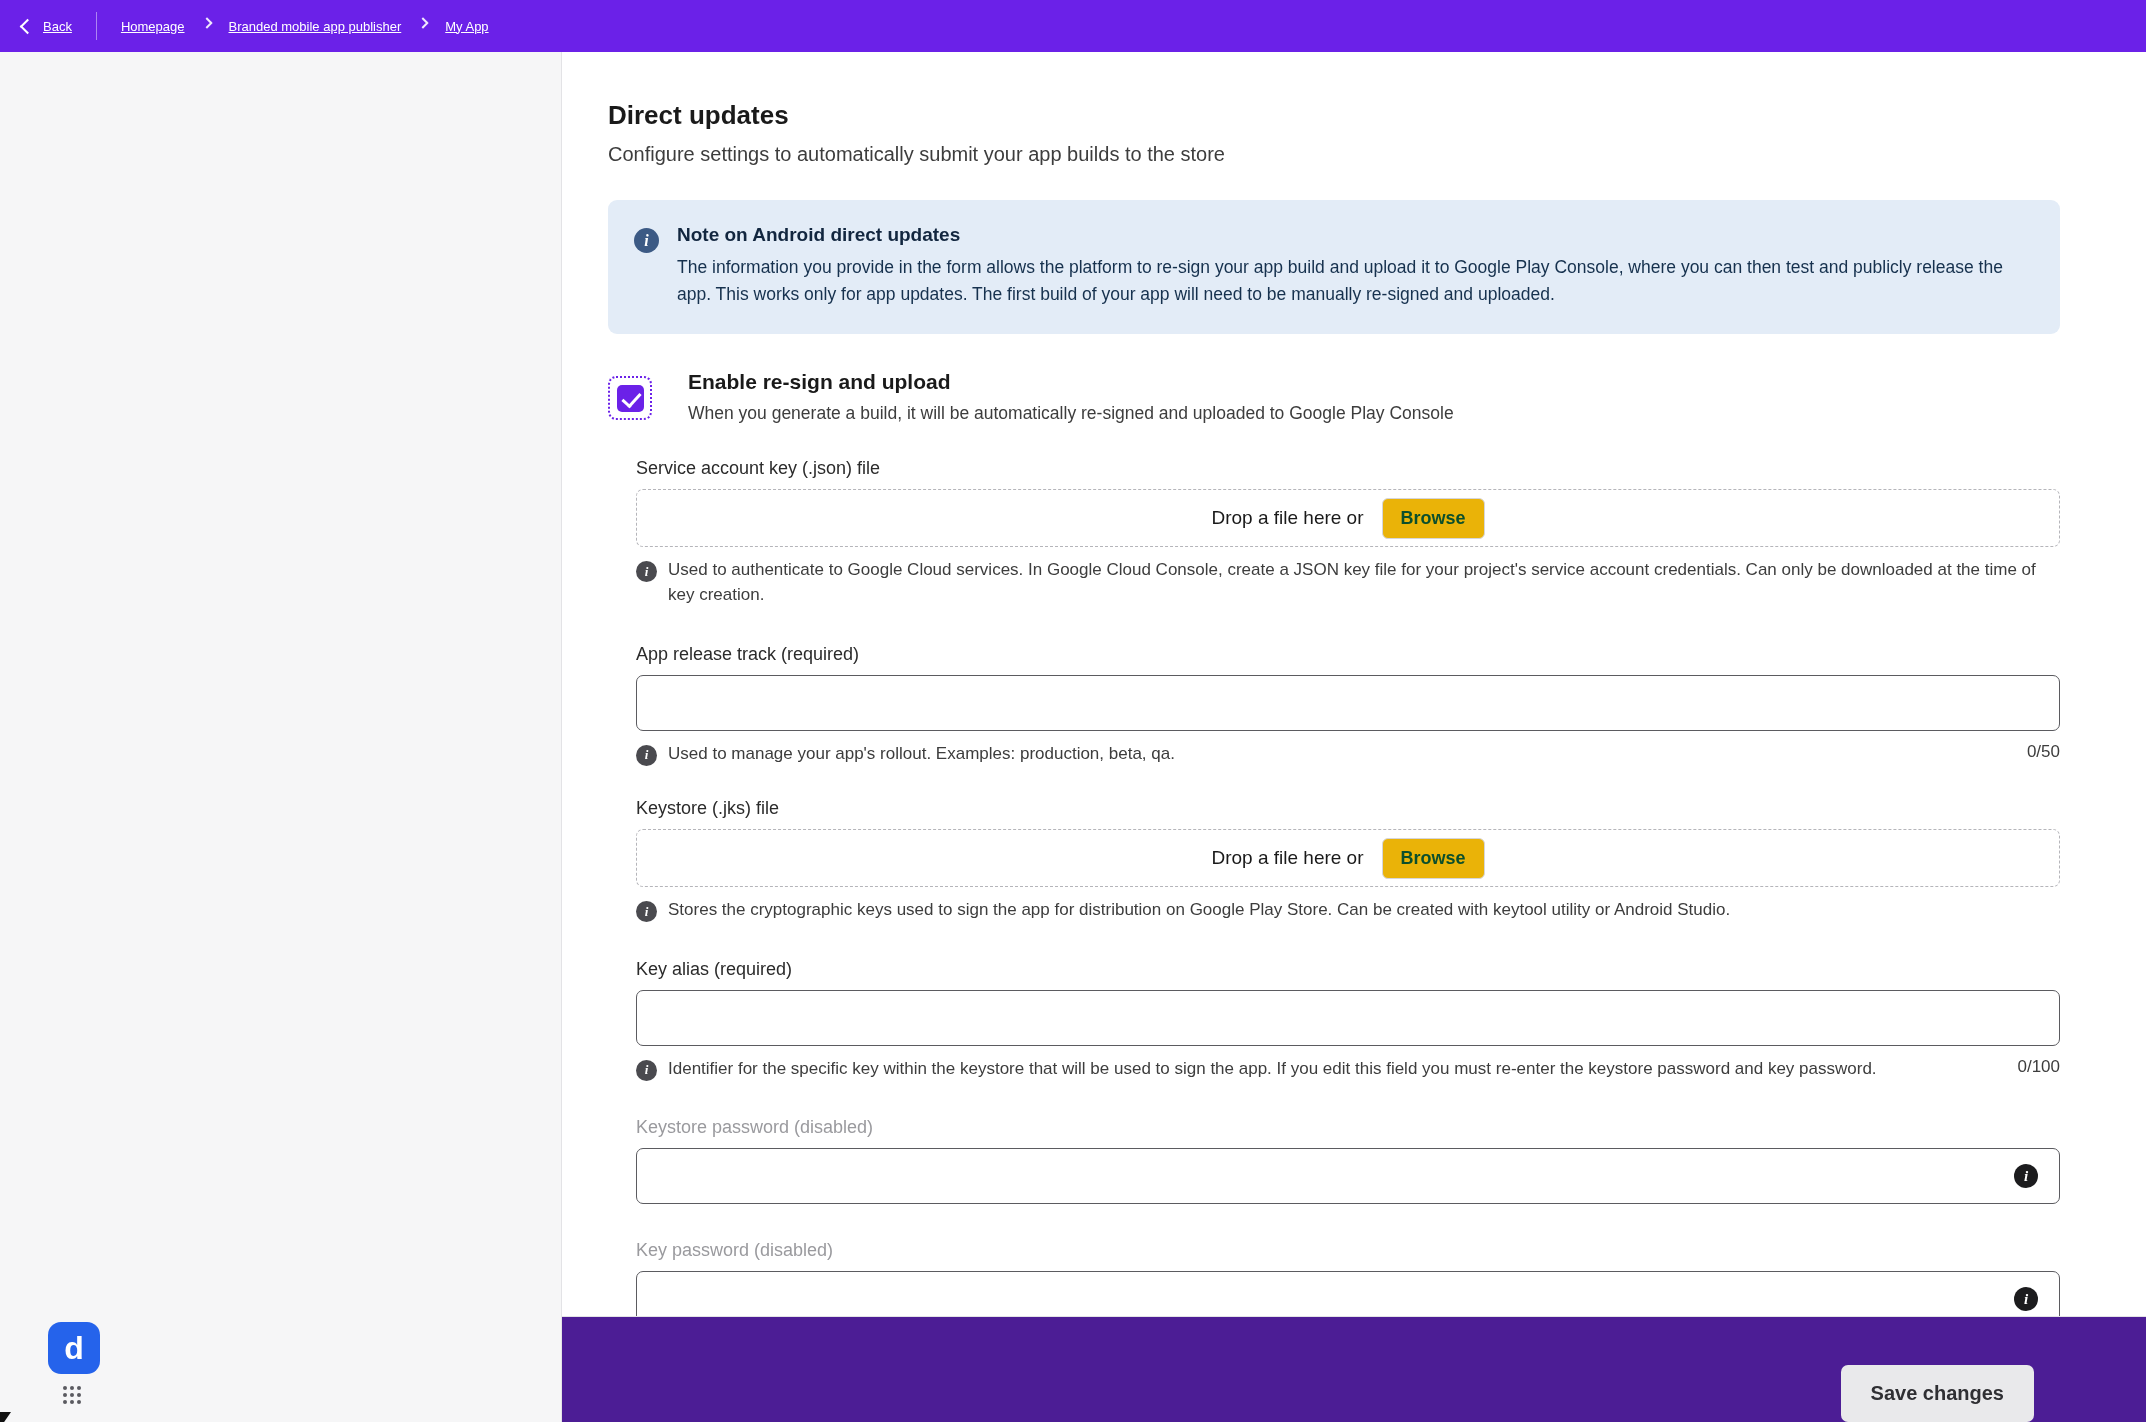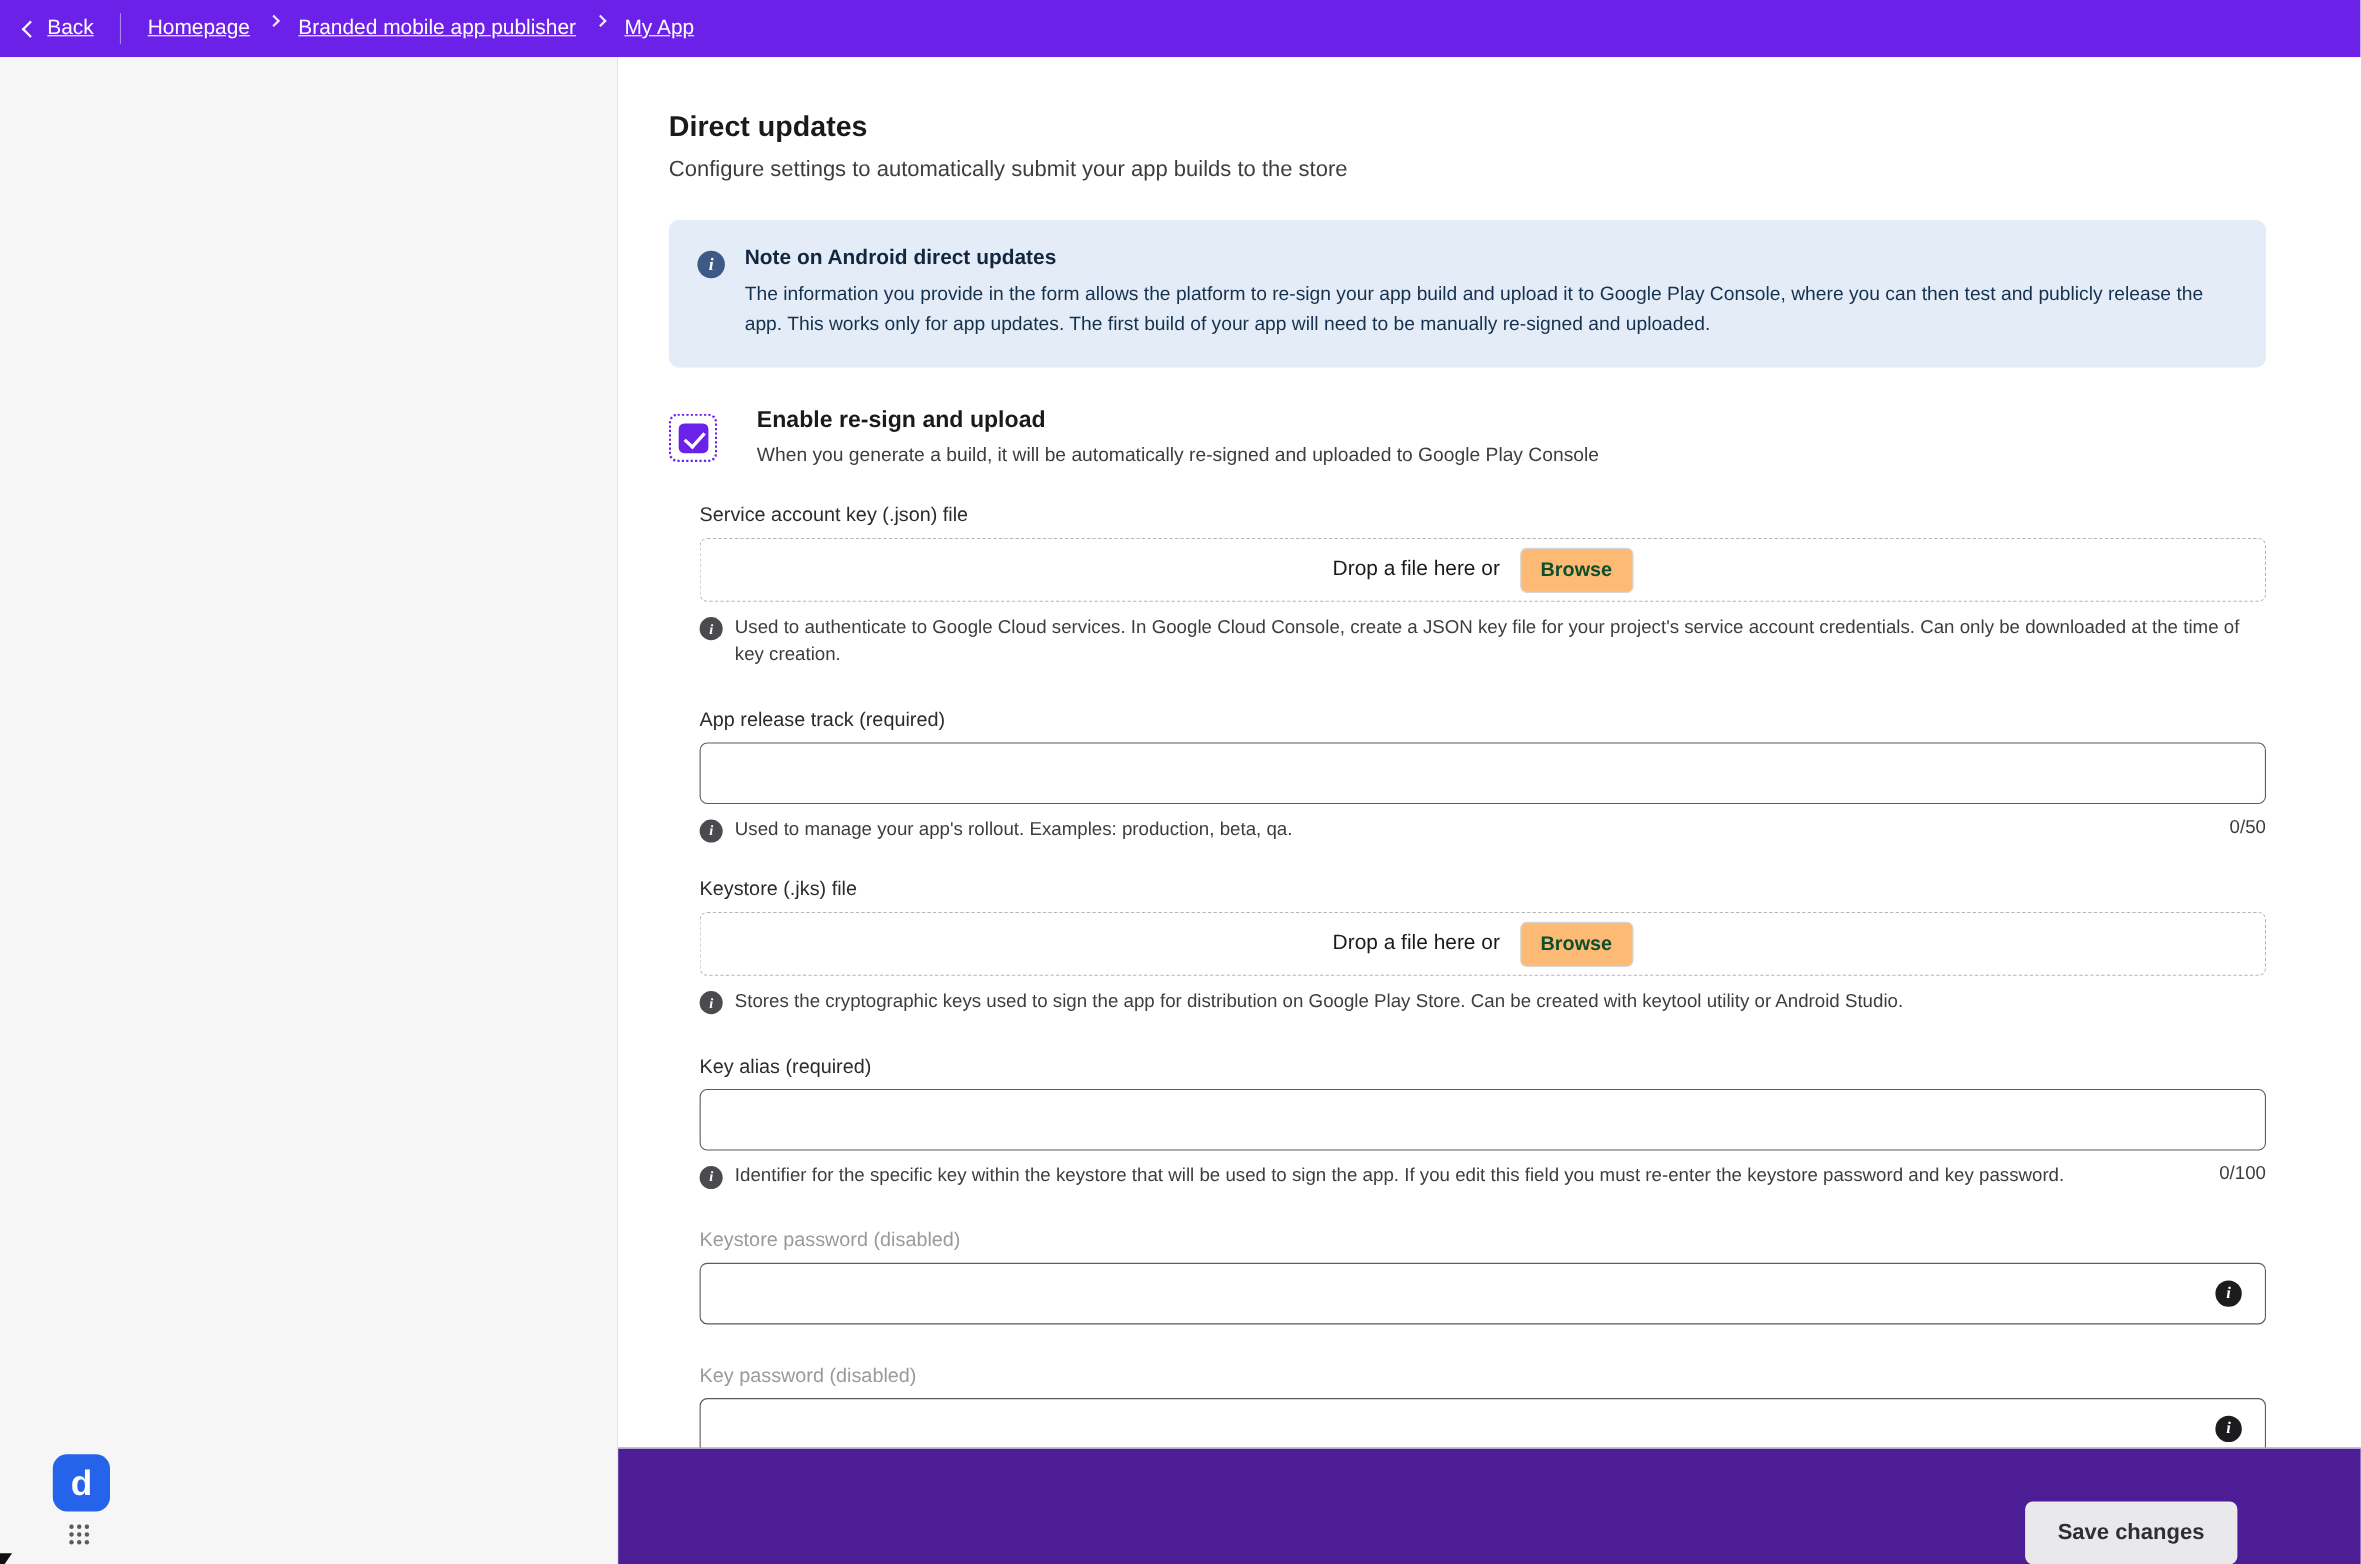--- a/index.html
+++ b/index.html
@@ -12,21 +12,21 @@
   }
 
   
   .topbar {
     height: 52px;
     background: #6b21e8;
     display: flex;
     align-items: center;
     padding: 0 22px;
     color: #ffffff;
-    font-size: 19px;
+    font-size: 13px;
   }
   .back-group {
     display: flex;
     align-items: center;
     gap: 10px;
     padding-right: 24px;
   }
   .chev-left {
     display: inline-block;
     width: 11px; height: 11px;
@@ -180,21 +180,21 @@
     display: flex;
     align-items: center;
     justify-content: center;
     gap: 18px;
   }
   .dropzone-text {
     font-size: 19px;
     color: #1a1a1a;
   }
   .browse-btn {
-    background: #fdba74;
+    background: #eab308;
     border: 1px solid #d6d6da;
     border-radius: 6px;
     font-size: 18px;
     font-weight: bold;
     color: #0b4f2c;
     padding: 9px 18px;
     cursor: pointer;
   }
 
   .text-input {

